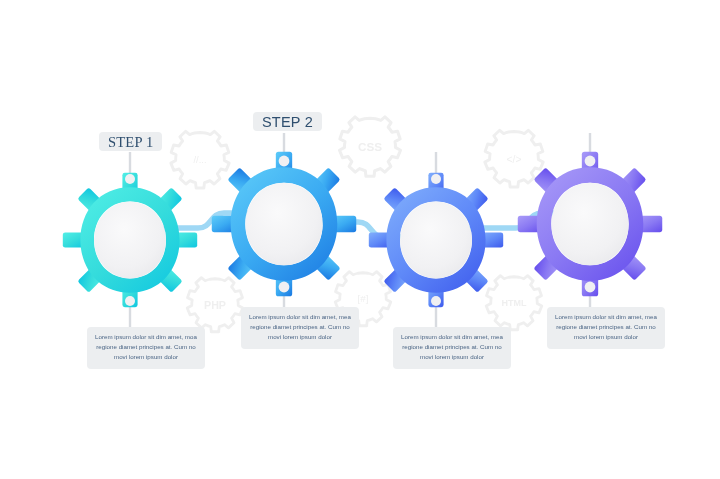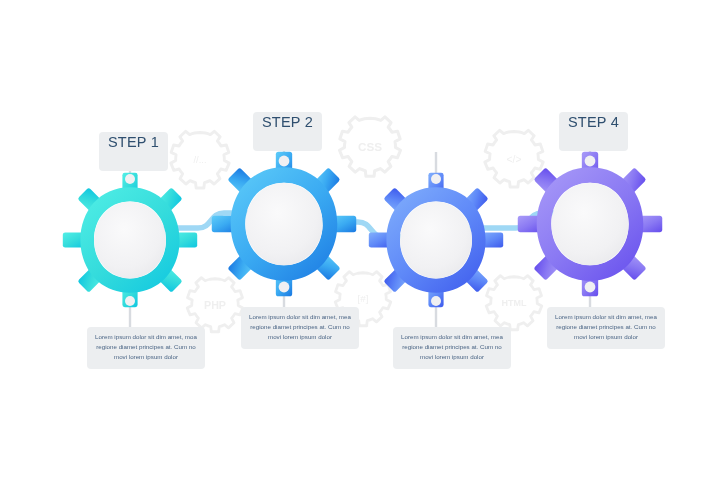--- a/index.html
+++ b/index.html
@@ -24,21 +24,21 @@
     position: absolute;
     left: 0;
     top: 0;
     width: 720px;
     height: 479px;
   }
   .step-badge {
     position: absolute;
     background: #eceef0;
     border-radius: 4px;
-    padding: 3px 9px 20px 9px;
+    padding: 3px 9px 0 9px;
     color: #2f4f6f;
     font-size: 14.5px;
     font-family: "Liberation Sans", sans-serif;
     letter-spacing: 0.2px;
     white-space: nowrap;
     line-height: 1.1;
   }
   .desc-box {
     position: absolute;
     background: #eceef0;
@@ -213,22 +213,21 @@
     <circle cx="130" cy="179" r="5" fill="#f0f0f2"></circle>
     <circle cx="130" cy="301" r="5" fill="#f0f0f2"></circle>
     <circle cx="284" cy="161" r="5.4" fill="#f0f0f2"></circle>
     <circle cx="284" cy="287" r="5.4" fill="#f0f0f2"></circle>
     <circle cx="436" cy="179" r="5" fill="#f0f0f2"></circle>
     <circle cx="436" cy="301" r="5" fill="#f0f0f2"></circle>
     <circle cx="590" cy="161" r="5.4" fill="#f0f0f2"></circle>
     <circle cx="590" cy="287" r="5.4" fill="#f0f0f2"></circle>
   </svg>
 
-  <div class="step-badge" style="left:99px; top:132px;">STEP 1</div>
+  <div class="step-badge" style="left:99px; top:132px;font-family:Liberation Serif, serif;">STEP 1</div>
   <div class="step-badge" style="left:253px; top:112px;">STEP 2</div>
-  <div class="step-badge" style="left:559px; top:112px;">STEP 4</div>
 
   <div class="desc-box" style="left:87px; top:327px; width:118px;">Lorem ipsum dolor sit dim amet, moa regione diamet principes at. Cum no movi lorem ipsum dolor</div>
   <div class="desc-box" style="left:241px; top:307px; width:118px;">Lorem ipsum dolor sit dim amet, mea regione diamet principes at. Cum no movi lorem ipsum dolor</div>
   <div class="desc-box" style="left:393px; top:327px; width:118px;">Lorem ipsum dolor sit dim amet, mea regione diamet principes at. Cum no movi lorem ipsum dolor</div>
   <div class="desc-box" style="left:547px; top:307px; width:118px;">Lorem ipsum dolor sit dim amet, mea regione diamet principes at. Cum no movi lorem ipsum dolor</div>
 
 </div>
 
 </body></html>

